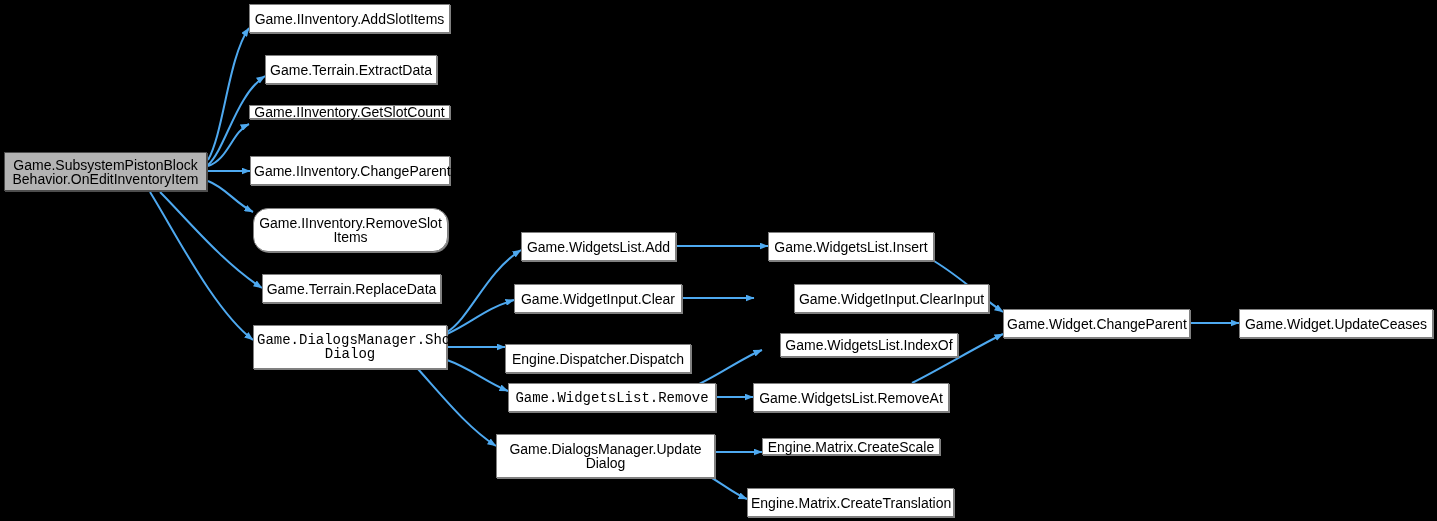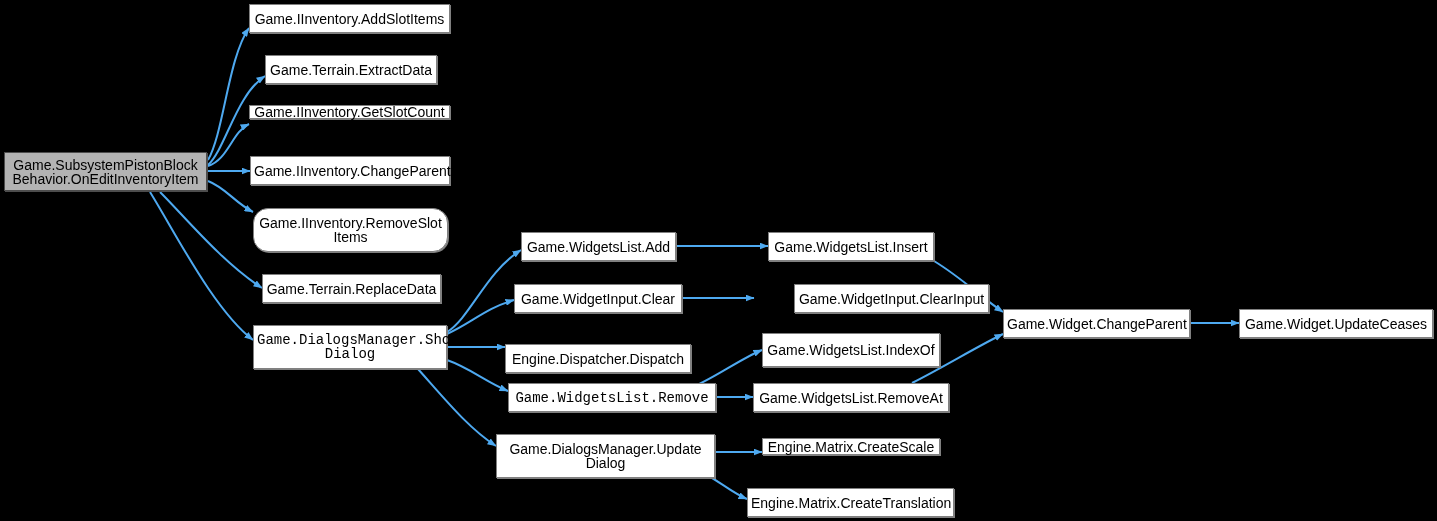--- a/index.html
+++ b/index.html
@@ -82,20 +82,20 @@
       <div class="node" style="left: 253px; top: 325px; width: 194px; height: 44px; font-family: Liberation Mono, monospace;"><span>Game.DialogsManager.Show
 Dialog</span></div>
       <div class="node" style="left: 521px; top: 232px; width: 155px; height: 29px;"><span>Game.WidgetsList.Add</span></div>
       <div class="node" style="left: 514px; top: 284px; width: 168px; height: 29px;"><span>Game.WidgetInput.Clear</span></div>
       <div class="node" style="left: 505px; top: 344px; width: 186px; height: 29px;"><span>Engine.Dispatcher.Dispatch</span></div>
       <div class="node" style="left: 508px; top: 383px; width: 208px; height: 29px; font-family: Liberation Mono, monospace;"><span>Game.WidgetsList.Remove</span></div>
       <div class="node" style="left: 496px; top: 434px; width: 219px; height: 44px;"><span>Game.DialogsManager.Update
 Dialog</span></div>
       <div class="node" style="left: 768px; top: 232px; width: 166px; height: 29px;"><span>Game.WidgetsList.Insert</span></div>
       <div class="node" style="left: 754px; top: 284px; width: 195px; height: 29px; margin-left: 40px;"><span>Game.WidgetInput.ClearInput</span></div>
-      <div class="node" style="left: 762px; top: 333px; width: 178px; height: 34px;"><span>Game.WidgetsList.IndexOf</span></div>
+      <div class="node" style="left: 780px; top: 333px; width: 178px; height: 24px;"><span>Game.WidgetsList.IndexOf</span></div>
       <div class="node" style="left: 753px; top: 383px; width: 196px; height: 29px;"><span>Game.WidgetsList.RemoveAt</span></div>
       <div class="node" style="left: 762px; top: 438px; width: 178px; height: 17px;"><span>Engine.Matrix.CreateScale</span></div>
       <div class="node" style="left: 747px; top: 488px; width: 207px; height: 29px;"><span>Engine.Matrix.CreateTranslation</span></div>
       <div class="node" style="left: 1003px; top: 309px; width: 187px; height: 29px;"><span>Game.Widget.ChangeParent</span></div>
       <div class="node" style="left: 1239px; top: 309px; width: 194px; height: 29px;"><span>Game.Widget.UpdateCeases</span></div>
     </div>
 </div>
 
 </body></html>

